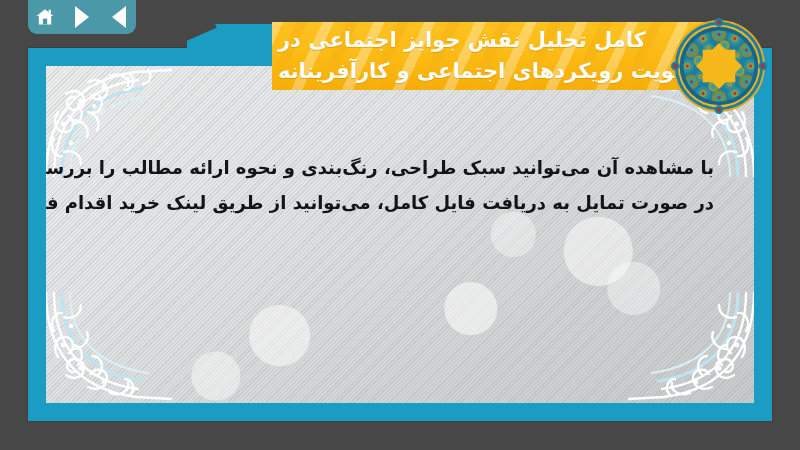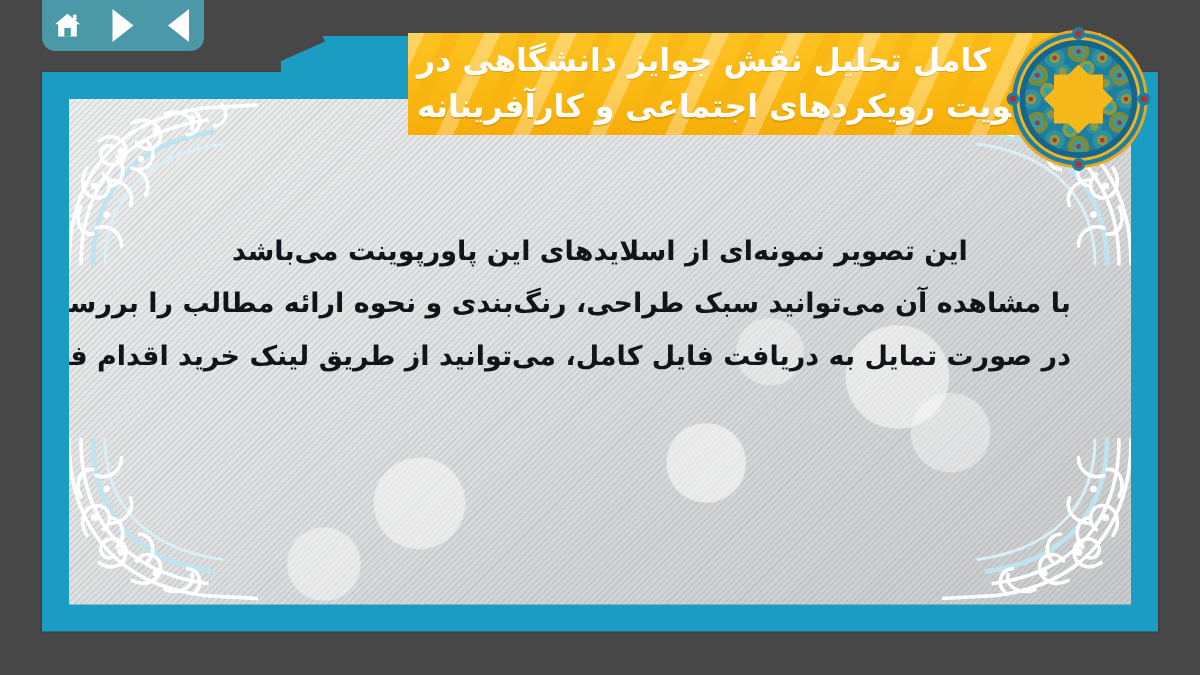--- a/index.html
+++ b/index.html
@@ -214,34 +214,33 @@
         </g>
         <g fill="#ffffff">
           <circle cx="37" cy="37" r="2.6"></circle>
             <circle cx="60" cy="23" r="2.4"></circle>
           <circle cx="19" cy="60" r="2.4"></circle>
             <circle cx="27" cy="79" r="2.2"></circle>
         </g>
       </svg>
 
       <div class="body-copy">
-        <p>این تصویر نمونه‌ای از اسلایدهای این پاورپوینت می‌باشد</p>
         <p>با مشاهده آن می‌توانید سبک طراحی، رنگ‌بندی و نحوه ارائه مطالب را بررسی نمایید</p>
         <p>در صورت تمایل به دریافت فایل کامل، می‌توانید از طریق لینک خرید اقدام فرمایید</p>
       </div>
 
     </div>
   </div>
 
   <div class="ribbon-wrap">
     <div class="ribbon-teal-tail"></div>
     <div class="ribbon-teal"></div>
     <div class="banner"></div>
     <div class="banner-text">
-      <div class="tl">کامل تحلیل نقش جوایز دانشگاهی در</div>
+      <div class="tl">کامل تحلیل نقش جوایز اجتماعی در</div>
       <div class="tl">تقویت رویکردهای اجتماعی و کارآفرینانه</div>
     </div>
 
     <svg class="medallion" viewBox="0 0 200 200">
       <defs>
         <clipPath id="ringclip">
           <circle cx="100" cy="100" r="74"></circle>
         </clipPath>
       </defs>
       <circle cx="100" cy="100" r="96" fill="#e8a91b"></circle>

